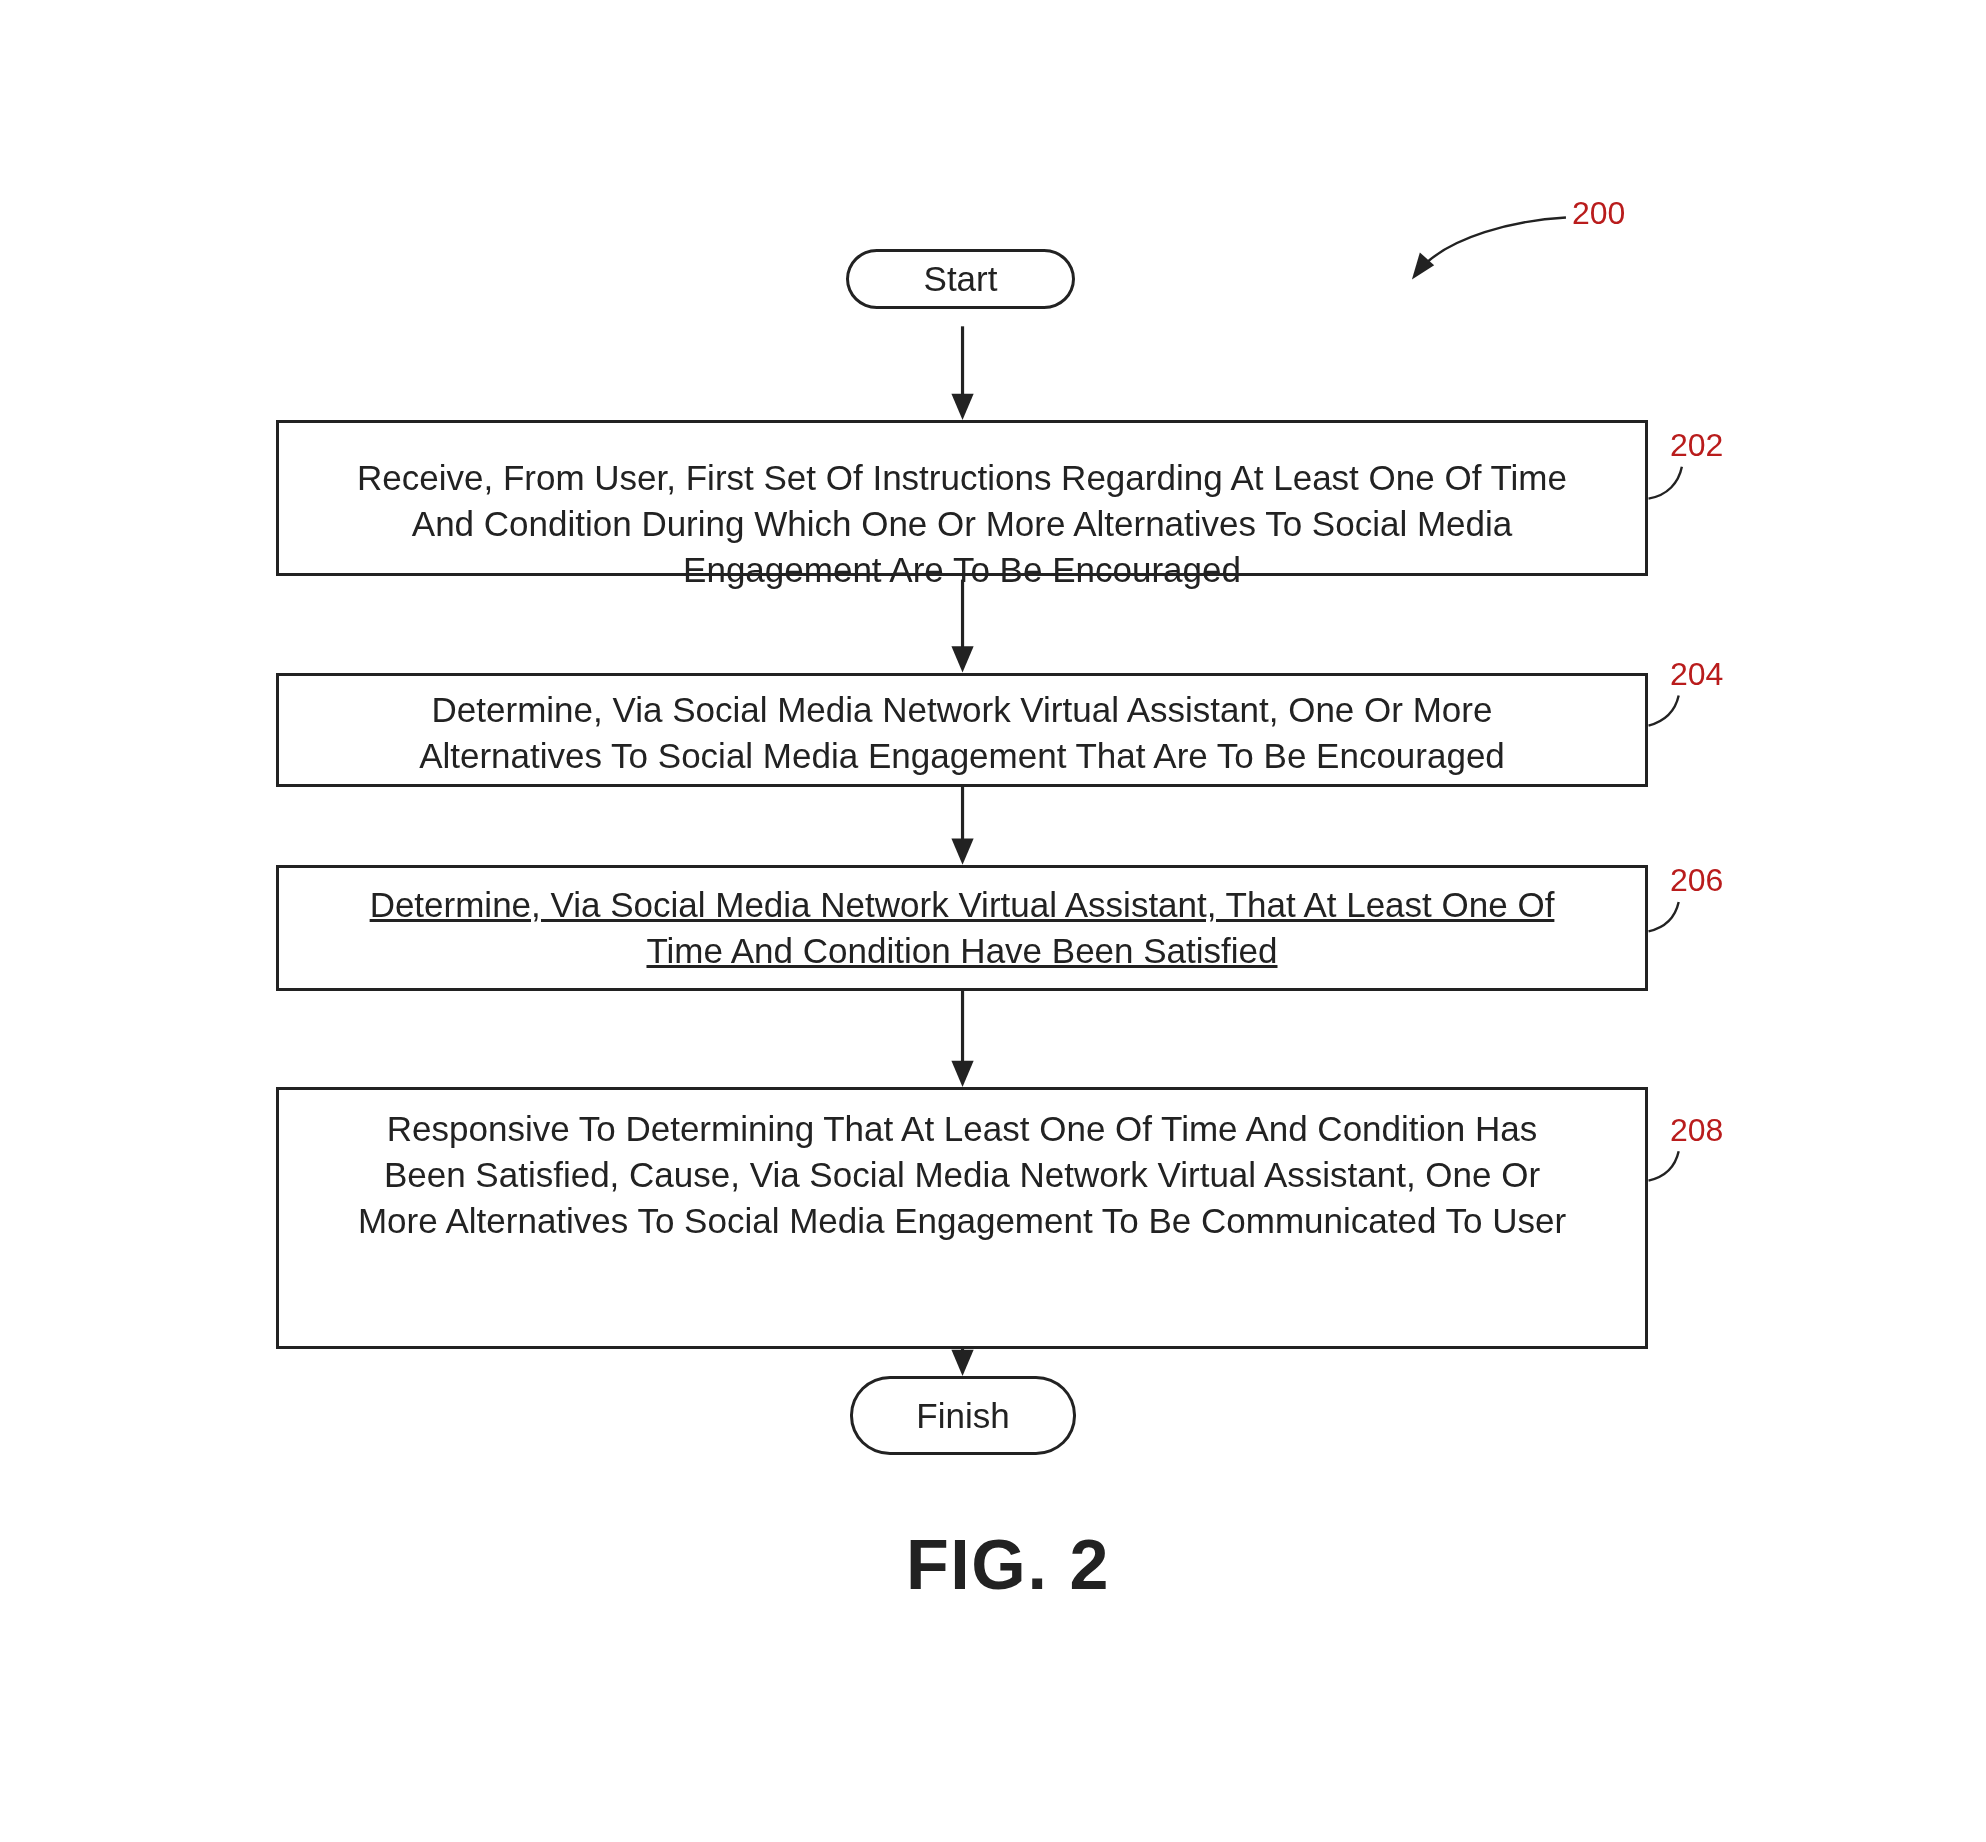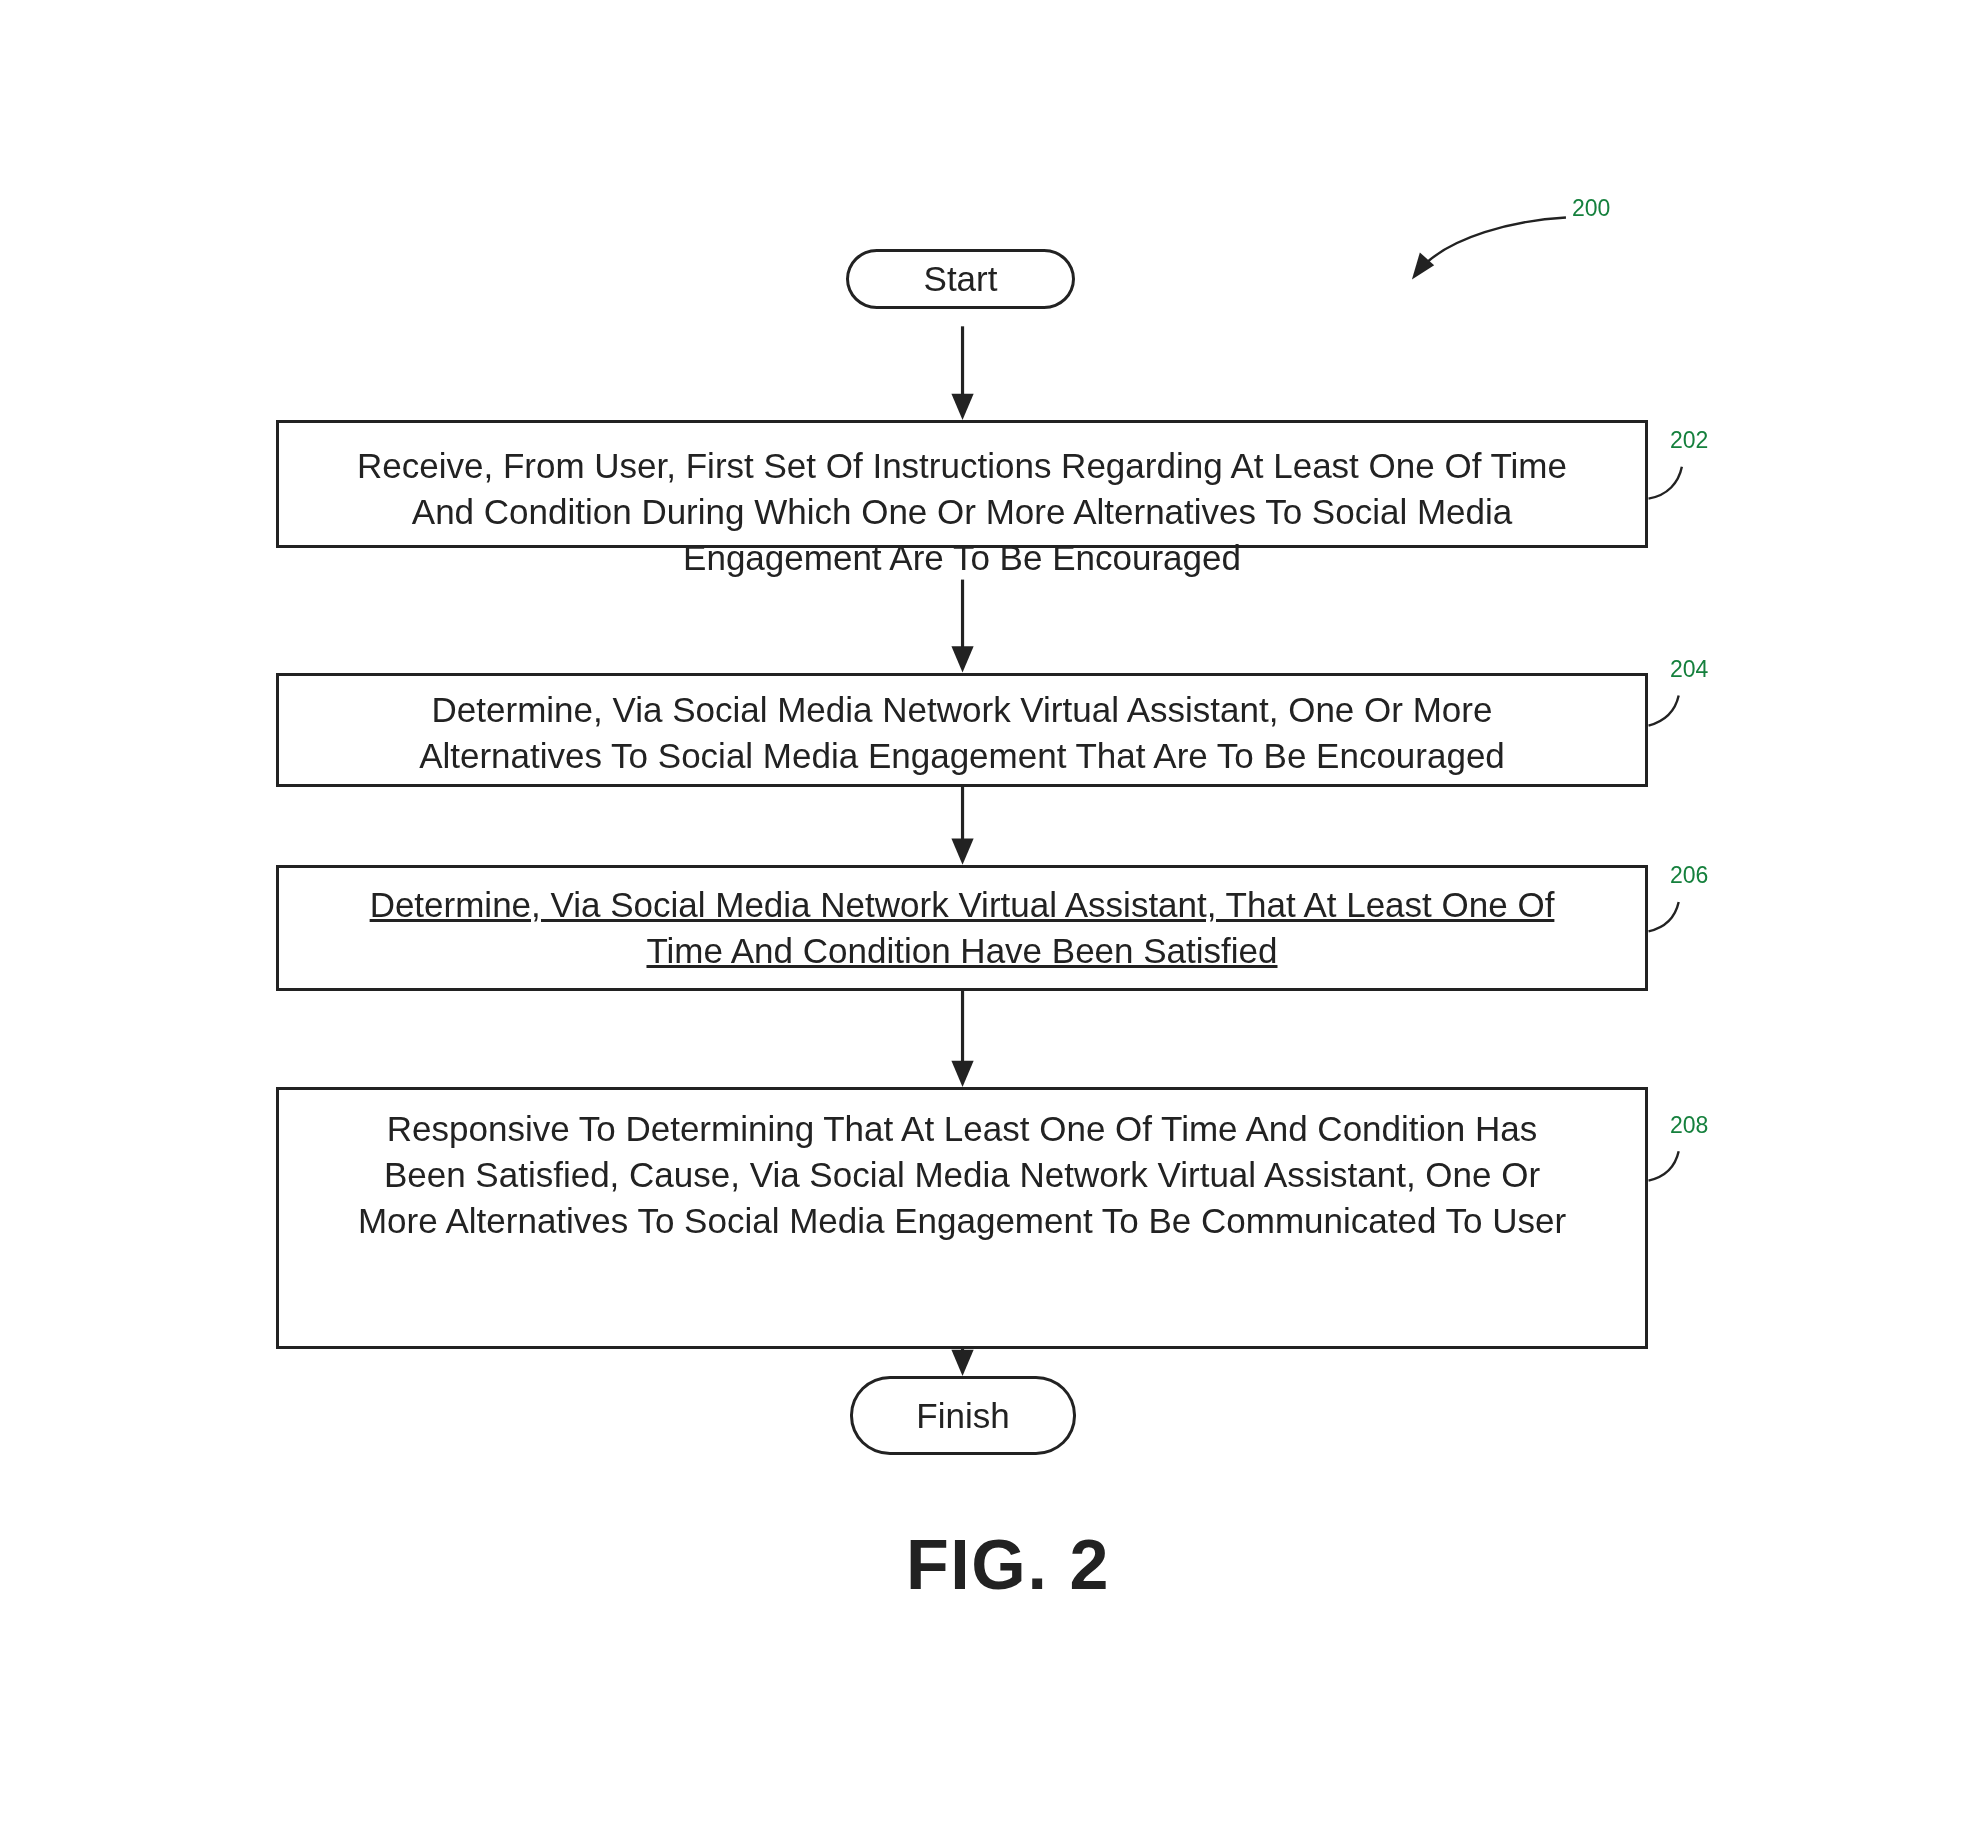--- a/index.html
+++ b/index.html
@@ -12,21 +12,21 @@
     background: #fff; display: flex; align-items: center; justify-content: center;
     font-size: 35px; color: #222;
   }
   .step {
     position: absolute; box-sizing: border-box; left: 276px; width: 1372px;
     border: 3.2px solid #222; background: #fff;
     display: flex; flex-direction: column; align-items: center;
     font-size: 35px; line-height: 46px; color: #222; text-align: center;
   }
   .step .line { white-space: nowrap; display: block; }
-  .ref { position: absolute; font-size: 23px; color: #15803d; }
+  .ref { position: absolute; font-size: 32px; color: #b91c1c; }
   .fig { position: absolute; left: 873px; top: 1525px; width: 270px; text-align: center;
          font-size: 70px; font-weight: bold; color: #222; letter-spacing: 1.6px; }
 </style>
 </head>
 <body>
 
 <svg class="wires" xmlns="http://www.w3.org/2000/svg" viewBox="0 0 2502 2320" width="1987" height="1842">
   <defs>
     <marker id="ah" markerWidth="12" markerHeight="14" refX="6" refY="13" orient="auto" markerUnits="userSpaceOnUse">
       <path d="M0,0 L12,0 L6,14 Z" fill="#222"></path>
@@ -58,21 +58,21 @@
     <path d="M2076,1487 C2098,1482 2110,1468 2114,1450" stroke-width="3"></path>
   </g>
 </svg>
 
 <div class="ref" style="left:1572px; top:195px;">200</div>
 
 <div class="terminal" style="left:846px; top:249px; width:229px; height:60px;">
   <span>Start</span>
 </div>
 
-<div class="step" style="top:420px; height:128px; padding-top:20px;">
+<div class="step" style="top:420px; height:156px; padding-top:32px;">
   <span class="line">Receive, From User, First Set Of Instructions Regarding At Least One Of Time</span>
   <span class="line">And Condition During Which One Or More Alternatives To Social Media</span>
   <span class="line">Engagement Are To Be Encouraged</span>
 </div>
 <div class="ref" style="left:1670px; top:427px;">202</div>
 
 <div class="step" style="top:673px; height:114px; padding-top:11px;">
   <span class="line">Determine, Via Social Media Network Virtual Assistant, One Or More</span>
   <span class="line">Alternatives To Social Media Engagement That Are To Be Encouraged</span>
 </div>

